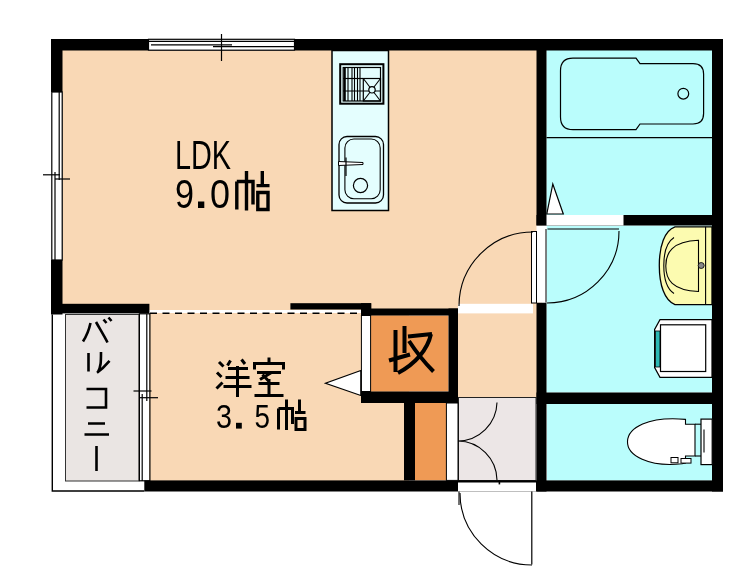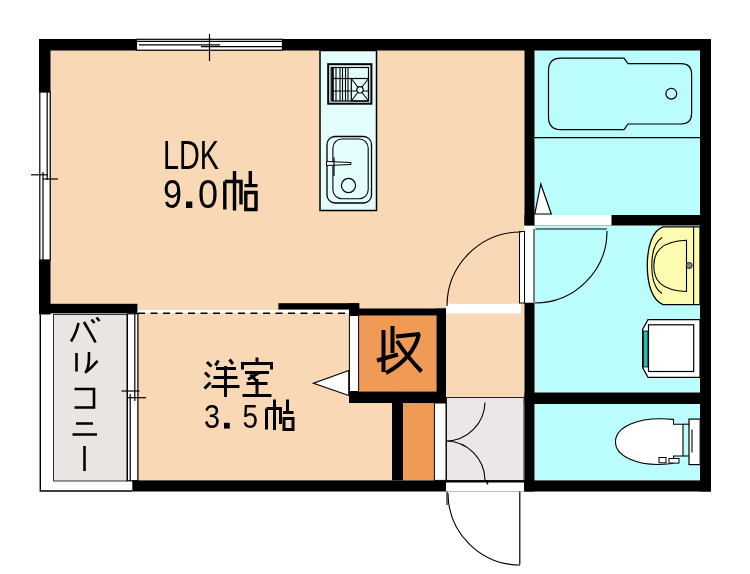--- a/index.html
+++ b/index.html
@@ -1,16 +1,16 @@
 <!DOCTYPE html>
 <html><head>
 <meta charset="utf-8">
 <style>
 html,body{margin:0;padding:0;background:#fff;font-family:"Liberation Sans",sans-serif;}
-#plan{position:relative;width:732px;height:574px;}
+#plan{position:relative;width:732px;height:574px;margin-left:12px;}
 </style>
 </head>
 <body>
 <div id="plan">
 <svg width="750" height="574" viewBox="0 0 750 574">
 
 <rect x="0" y="0" width="750" height="574" fill="#ffffff"></rect>
 
 <rect x="44" y="44" width="486" height="266" fill="#F9D8B5"></rect>
 

